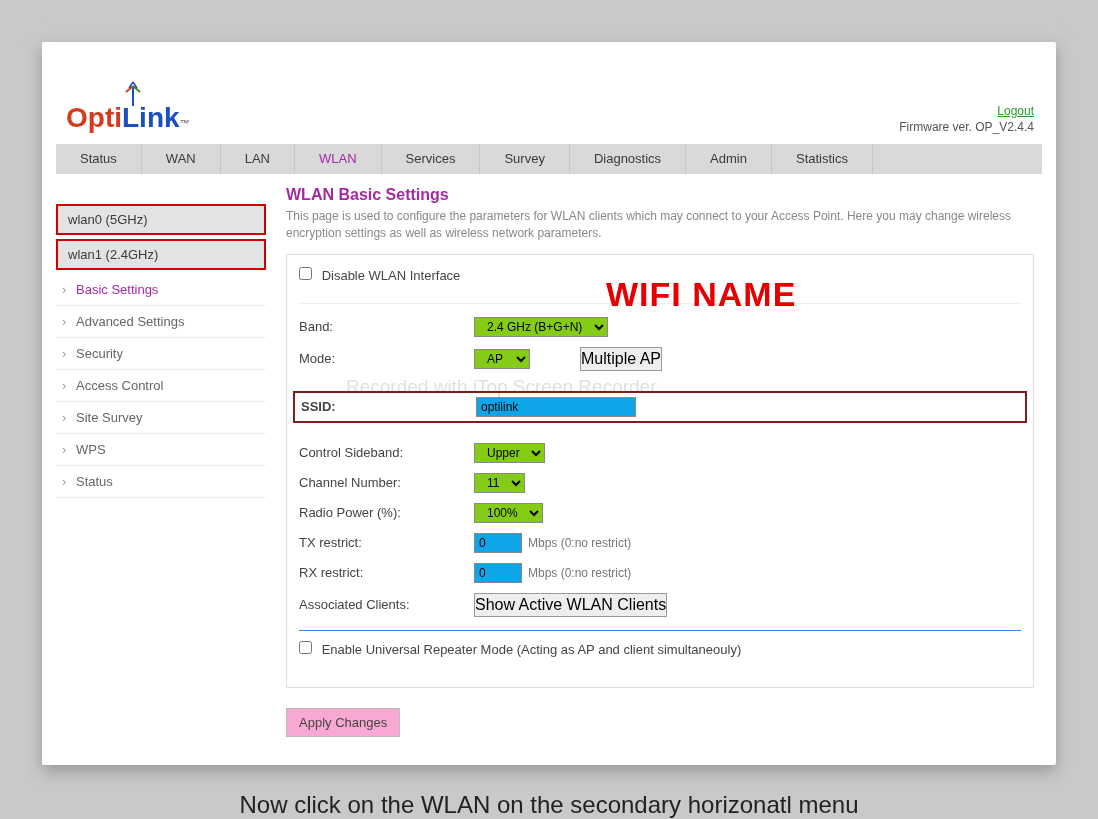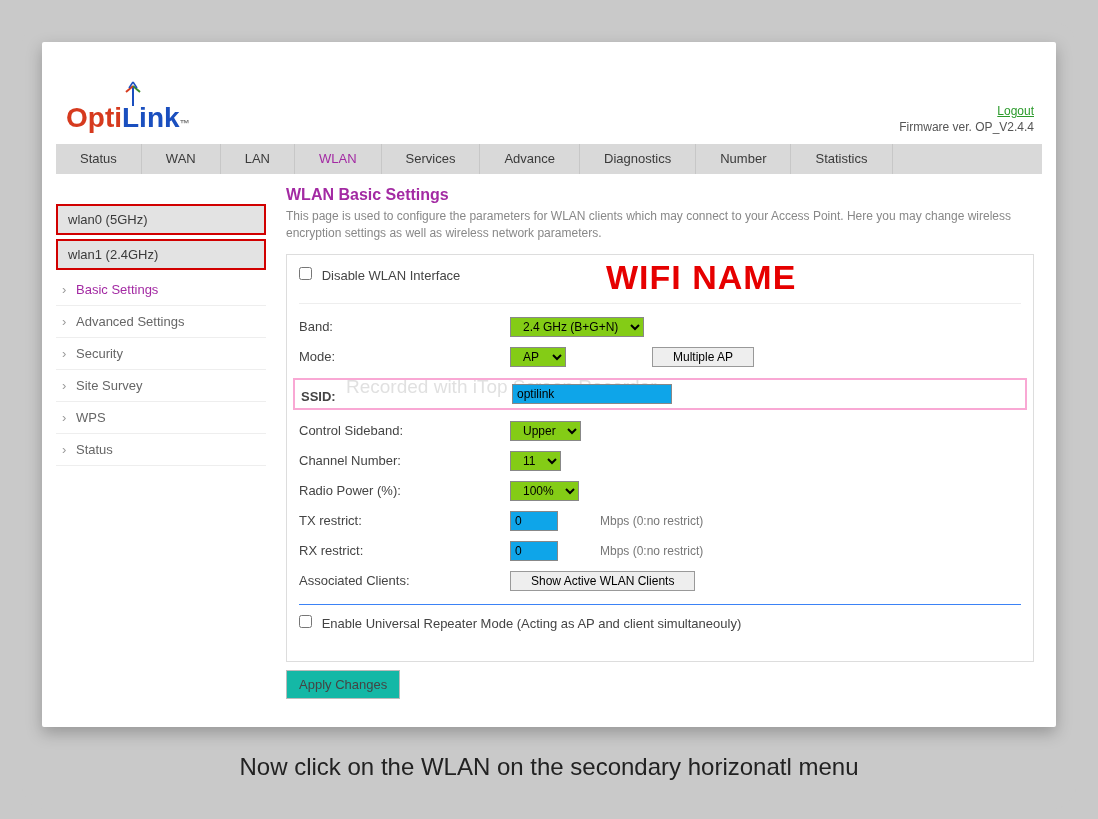--- a/index.html
+++ b/index.html
@@ -141,65 +141,63 @@
     margin-bottom: 8px;
   }
   .check-row input { margin-right: 6px; }
   .form-row {
     display: flex;
     align-items: center;
     padding: 5px 0;
     font-size: 13px;
     color: #444;
     position: relative;
-    gap: 36px;
   }
   .form-row .label {
     width: 175px;
     flex-shrink: 0;
     font-weight: 500;
   }
   .form-row select, .form-row input[type=text] {
     font-size: 12px;
     padding: 1px 8px;
     border: 1px solid #888;
     background: #84cc16;
   }
   .form-row input[type=text] {
     background: #0ea5e9;
     padding: 2px 4px;
   }
   .btn {
-    font-size: 12px;
-    padding: 2px 20px;
+    font-size: 16px;
+    padding: 2px 0;
     background: #eee;
     border: 1px solid #999;
     cursor: pointer;
   }
   .ssid-row .label, .ssid-row { font-weight: bold; }
   .ssid-highlight {
-    border: 2px solid #f9a8d4;
+    border: 2px solid #7f1d1d;
     padding: 4px 6px !important;
-    margin: 6px -6px;
-    align-items: flex-end;
+    margin: 15px -6px;
   }
   .ssid-highlight input { width: 160px; }
   .hint { color: #777; font-size: 12px; margin-left: 6px; }
   .apply-btn {
-    margin-top: 8px;
+    margin-top: 20px;
     padding: 6px 12px;
-    background: #14b8a6;
+    background: #f9a8d4;
     border: 1px solid #bbb;
     font-size: 13px;
     color: #444;
     cursor: pointer;
   }
   .wifi-annotation {
     position: absolute;
-    top: 72px;
+    top: 89px;
     left: 320px;
     color: #e60000;
     font-size: 34px;
     font-weight: 800;
     font-family: "Segoe UI", Arial, sans-serif;
     letter-spacing: 1px;
     pointer-events: none;
   }
   .watermark {
     position: absolute;
@@ -251,33 +249,34 @@
         <span>Firmware ver. OP_V2.4.4</span>
       </div>
     </div>
 
     <div class="topnav">
       <div class="topnav-item">Status</div>
       <div class="topnav-item">WAN</div>
       <div class="topnav-item">LAN</div>
       <div class="topnav-item active">WLAN</div>
       <div class="topnav-item">Services</div>
-      <div class="topnav-item">Advance</div>
+      <div class="topnav-item">Survey</div>
       <div class="topnav-item">Diagnostics</div>
-      <div class="topnav-item">Number</div>
+      <div class="topnav-item">Admin</div>
       <div class="topnav-item">Statistics</div>
     </div>
 
     <div class="content">
       <div class="sidebar">
         <div class="side-tab red-box">wlan0 (5GHz)</div>
         <div class="side-tab red-box">wlan1 (2.4GHz)</div>
         <div class="side-item active">Basic Settings</div>
         <div class="side-item">Advanced Settings</div>
         <div class="side-item">Security</div>
+        <div class="side-item">Access Control</div>
         <div class="side-item">Site Survey</div>
         <div class="side-item">WPS</div>
         <div class="side-item">Status</div>
       </div>
 
       <div class="main">
         <div class="page-title">WLAN Basic Settings</div>
         <div class="page-desc">This page is used to configure the parameters for WLAN clients which may connect to your Access Point. Here you may change wireless encryption settings as well as wireless network parameters.</div>
 
         <div class="wifi-annotation">WIFI NAME</div>

